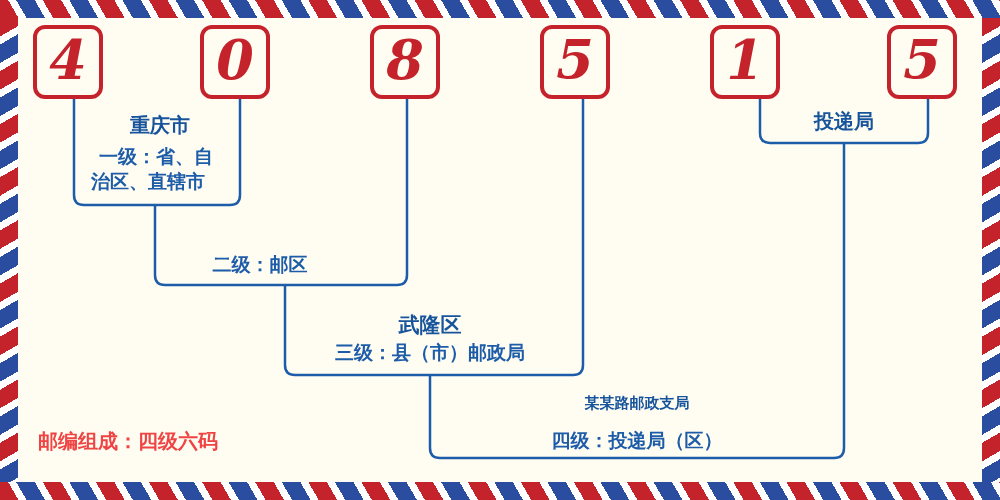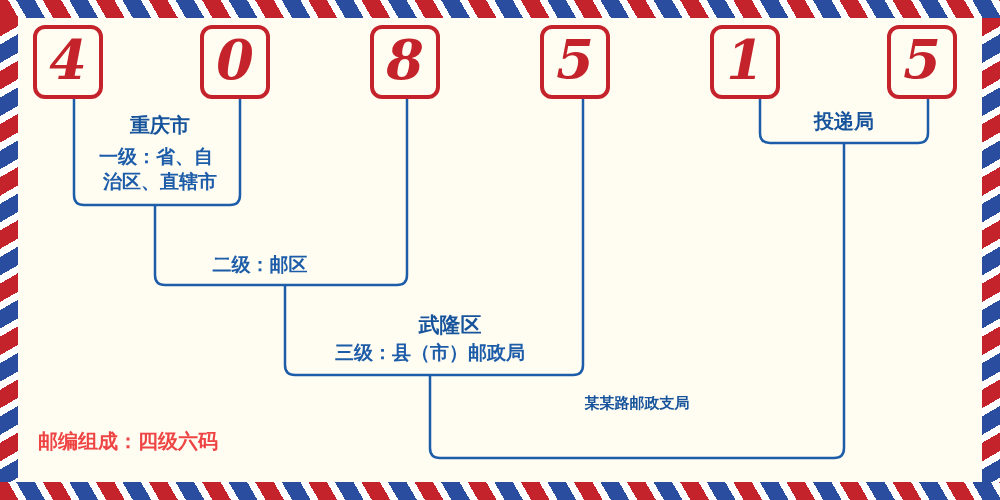--- a/index.html
+++ b/index.html
@@ -81,23 +81,23 @@
     position: absolute;
     color: #1d5ca8;
     white-space: nowrap;
     transform: translateX(-50%);
     text-align: center;
   }
   .lbl-strong { font-weight: bold; font-size: 20px; color: #17549c; }
   .lbl-desc   { font-weight: bold; font-size: 19px; }
   .lbl-city1  { left: 160px; top: 112px; }
   .lbl-desc1a { left: 156px; top: 144px; }
-  .lbl-desc1b { left: 160px; top: 169px; text-align: center; }
+  .lbl-desc1b { left: 148px; top: 169px; text-align: center; }
   .lbl-level2 { left: 260px; top: 252px; }
-  .lbl-city3  { left: 430px; top: 311px; font-size: 21px; margin-left: 20px; }
+  .lbl-city3  { left: 430px; top: 311px; font-size: 21px; }
   .lbl-desc3  { left: 430px; top: 340px; }
   .lbl-branch { left: 637px; top: 394px; font-size: 15px; }
   .lbl-desc4  { left: 637px; top: 428px; }
   .lbl-deliv  { left: 844px; top: 108px; font-size: 20px; }
 
   .footer-note {
     position: absolute;
     left: 38px;
     top: 428px;
     font-weight: bold;
@@ -143,17 +143,18 @@
     <path d="M 760 99 V 133 Q 760 143 770 143 H 918 Q 928 143 928 133 V 99"></path>
   </svg>
 
   <div class="lbl lbl-strong lbl-city1">重庆市</div>
   <div class="lbl lbl-desc  lbl-desc1a">一级：省、自</div>
   <div class="lbl lbl-desc  lbl-desc1b">治区、直辖市</div>
   <div class="lbl lbl-desc  lbl-level2">二级：邮区</div>
   <div class="lbl lbl-strong lbl-city3">武隆区</div>
   <div class="lbl lbl-desc  lbl-desc3">三级：县（市）邮政局</div>
   <div class="lbl lbl-strong lbl-branch">某某路邮政支局</div>
+  <div class="lbl lbl-desc  lbl-desc4">四级：投递局（区）</div>
   <div class="lbl lbl-strong lbl-deliv">投递局</div>
 
   <div class="footer-note">邮编组成：四级六码</div>
 
 </div>
 
 </body></html>

